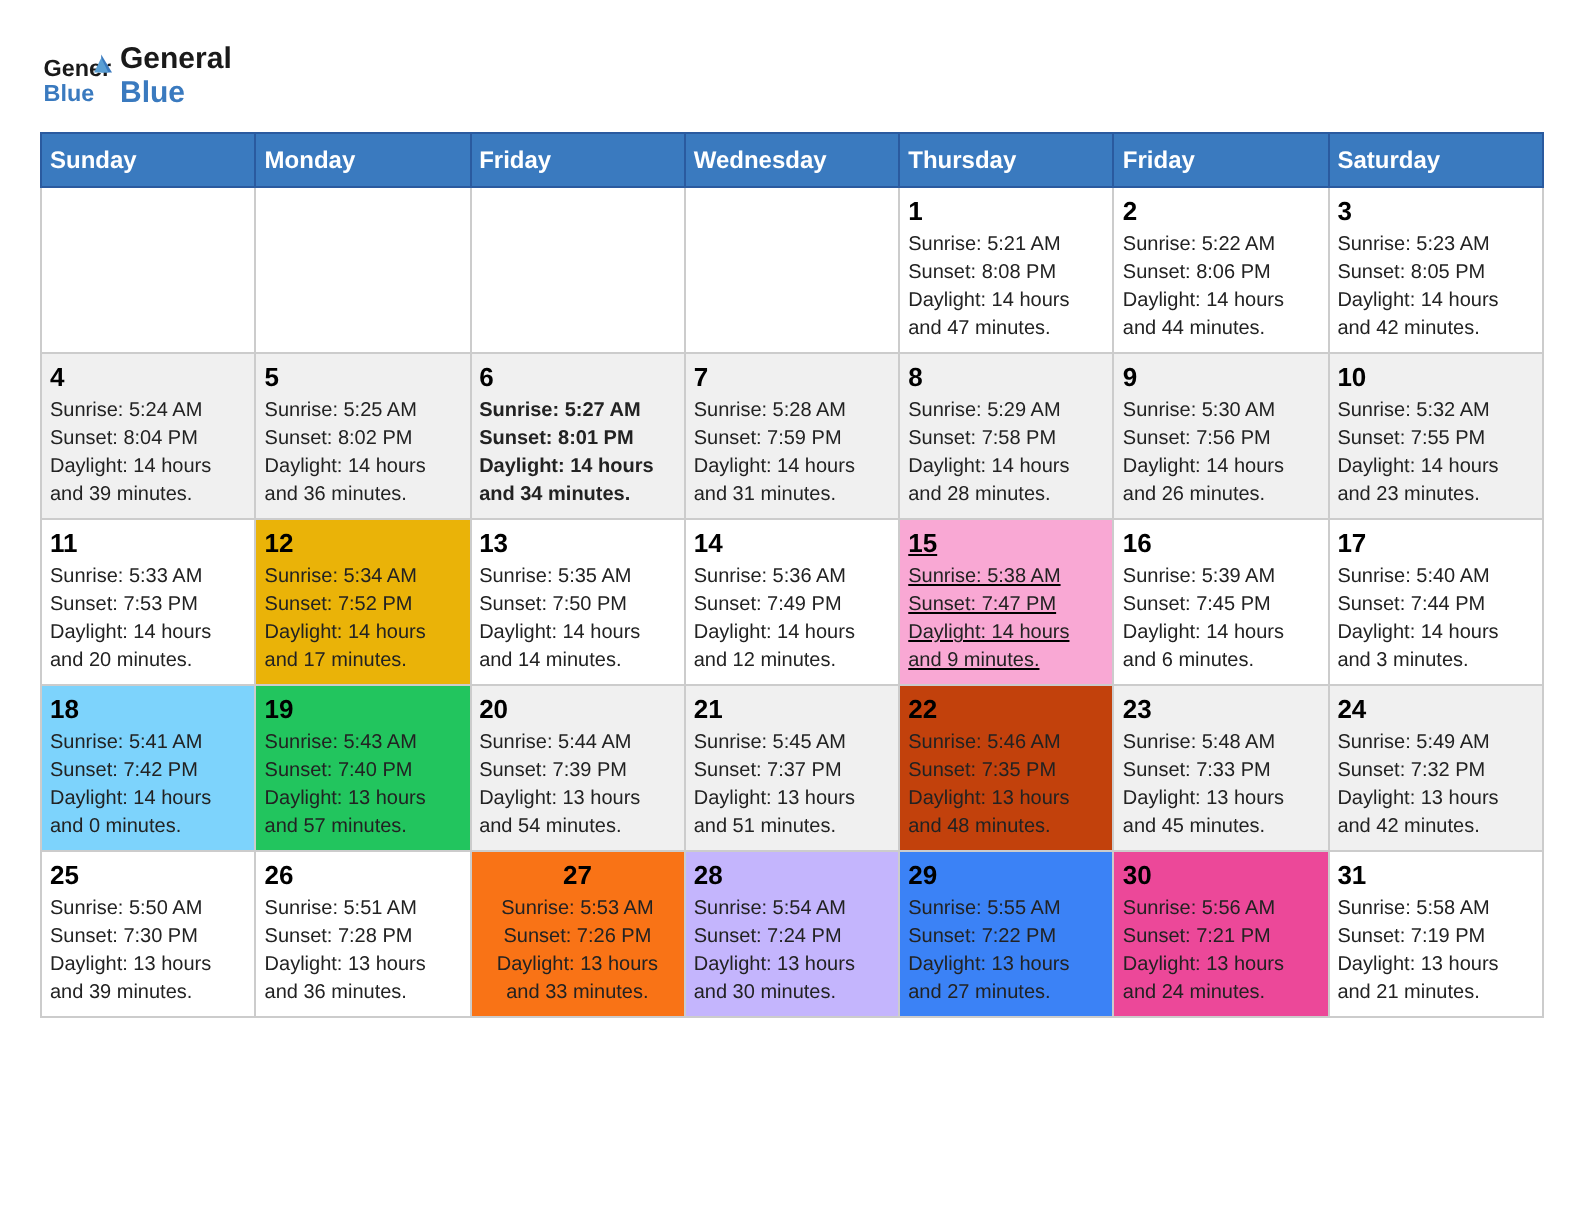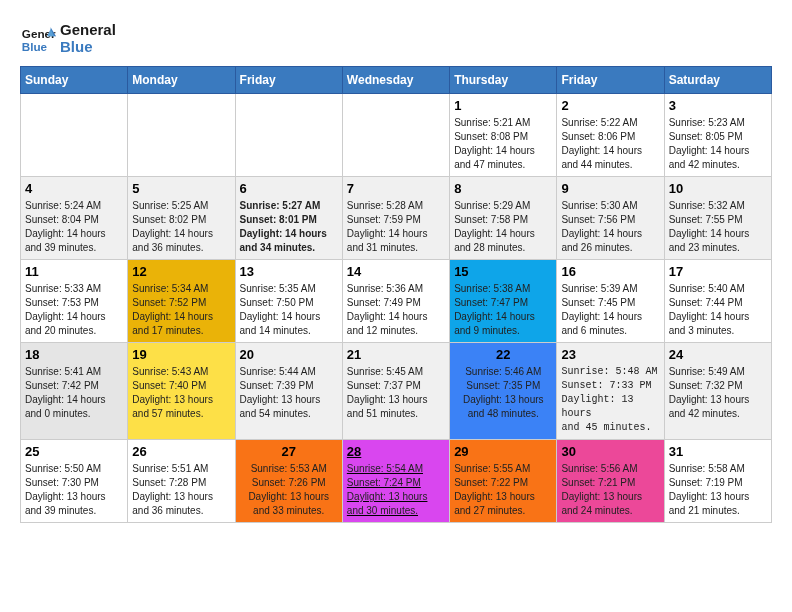--- a/index.html
+++ b/index.html
@@ -214,21 +214,21 @@
 Daylight: 14 hours
 and 14 minutes.</div>
         </td>
         <td style="background: rgb(255, 255, 255);">
           <span class="day-num">14</span>
           <div class="day-info" style="white-space: pre-line;">Sunrise: 5:36 AM
 Sunset: 7:49 PM
 Daylight: 14 hours
 and 12 minutes.</div>
         </td>
-        <td style="background: #0ea5e9;">
+        <td style="background: #f9a8d4; text-decoration: underline;">
           <span class="day-num">15</span>
           <div class="day-info" style="white-space: pre-line;">Sunrise: 5:38 AM
 Sunset: 7:47 PM
 Daylight: 14 hours
 and 9 minutes.</div>
         </td>
         <td style="background: rgb(255, 255, 255);">
           <span class="day-num">16</span>
           <div class="day-info" style="white-space: pre-line;">Sunrise: 5:39 AM
 Sunset: 7:45 PM
@@ -237,58 +237,58 @@
         </td>
         <td style="background: rgb(255, 255, 255);">
           <span class="day-num">17</span>
           <div class="day-info" style="white-space: pre-line;">Sunrise: 5:40 AM
 Sunset: 7:44 PM
 Daylight: 14 hours
 and 3 minutes.</div>
         </td>
       </tr>
       <tr>
-        <td style="background: #e5e5e5;">
+        <td style="background: #7dd3fc;">
           <span class="day-num">18</span>
           <div class="day-info" style="white-space: pre-line;">Sunrise: 5:41 AM
 Sunset: 7:42 PM
 Daylight: 14 hours
 and 0 minutes.</div>
         </td>
-        <td style="background: #fde047;">
+        <td style="background: #22c55e;">
           <span class="day-num">19</span>
           <div class="day-info" style="white-space: pre-line;">Sunrise: 5:43 AM
 Sunset: 7:40 PM
 Daylight: 13 hours
 and 57 minutes.</div>
         </td>
         <td style="background: rgb(240, 240, 240);">
           <span class="day-num">20</span>
           <div class="day-info" style="white-space: pre-line;">Sunrise: 5:44 AM
 Sunset: 7:39 PM
 Daylight: 13 hours
 and 54 minutes.</div>
         </td>
         <td style="background: rgb(240, 240, 240);">
           <span class="day-num">21</span>
           <div class="day-info" style="white-space: pre-line;">Sunrise: 5:45 AM
 Sunset: 7:37 PM
 Daylight: 13 hours
 and 51 minutes.</div>
         </td>
-        <td style="background: #3b82f6; text-align: center;">
+        <td style="background: #c2410c;">
           <span class="day-num">22</span>
           <div class="day-info" style="white-space: pre-line;">Sunrise: 5:46 AM
 Sunset: 7:35 PM
 Daylight: 13 hours
 and 48 minutes.</div>
         </td>
         <td style="background: rgb(240, 240, 240);">
           <span class="day-num">23</span>
-          <div class="day-info" style="white-space: pre-line; font-family: Liberation Mono, monospace;">Sunrise: 5:48 AM
+          <div class="day-info" style="white-space: pre-line;">Sunrise: 5:48 AM
 Sunset: 7:33 PM
 Daylight: 13 hours
 and 45 minutes.</div>
         </td>
         <td style="background: rgb(240, 240, 240);">
           <span class="day-num">24</span>
           <div class="day-info" style="white-space: pre-line;">Sunrise: 5:49 AM
 Sunset: 7:32 PM
 Daylight: 13 hours
 and 42 minutes.</div>
@@ -309,28 +309,28 @@
 Daylight: 13 hours
 and 36 minutes.</div>
         </td>
         <td style="background: #f97316; text-align: center;">
           <span class="day-num">27</span>
           <div class="day-info" style="white-space: pre-line;">Sunrise: 5:53 AM
 Sunset: 7:26 PM
 Daylight: 13 hours
 and 33 minutes.</div>
         </td>
-        <td style="background: #d946ef; text-decoration: underline;">
+        <td style="background: #c4b5fd;">
           <span class="day-num">28</span>
           <div class="day-info" style="white-space: pre-line;">Sunrise: 5:54 AM
 Sunset: 7:24 PM
 Daylight: 13 hours
 and 30 minutes.</div>
         </td>
-        <td style="background: #f97316;">
+        <td style="background: #3b82f6;">
           <span class="day-num">29</span>
           <div class="day-info" style="white-space: pre-line;">Sunrise: 5:55 AM
 Sunset: 7:22 PM
 Daylight: 13 hours
 and 27 minutes.</div>
         </td>
         <td style="background: #ec4899;">
           <span class="day-num">30</span>
           <div class="day-info" style="white-space: pre-line;">Sunrise: 5:56 AM
 Sunset: 7:21 PM

